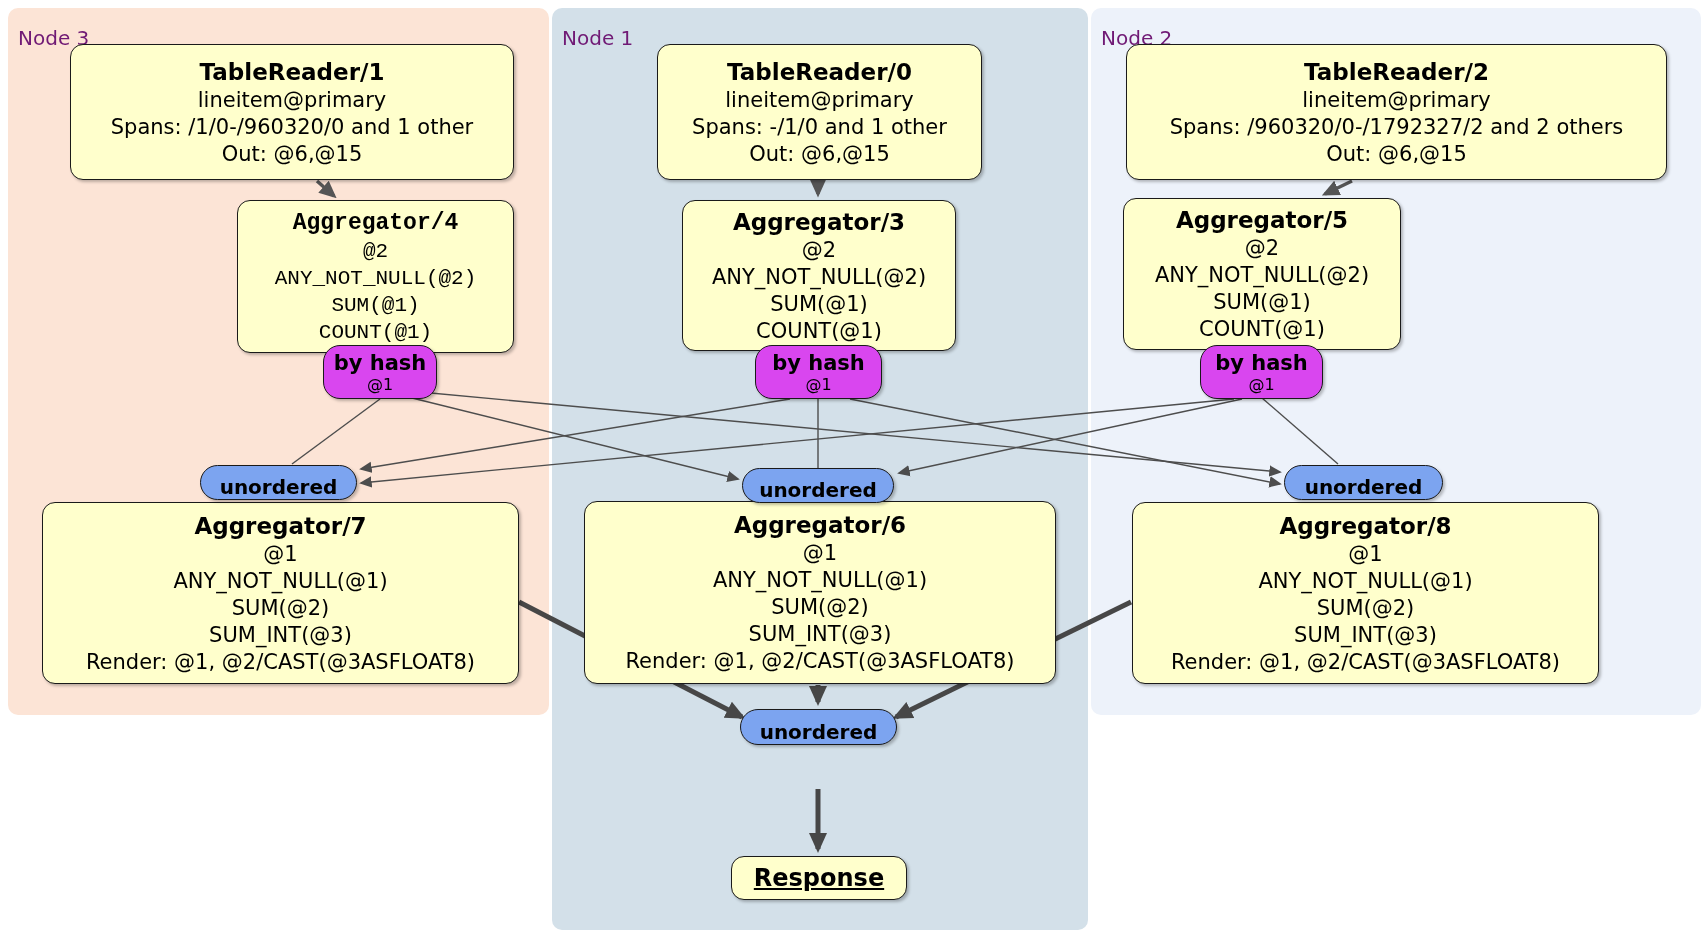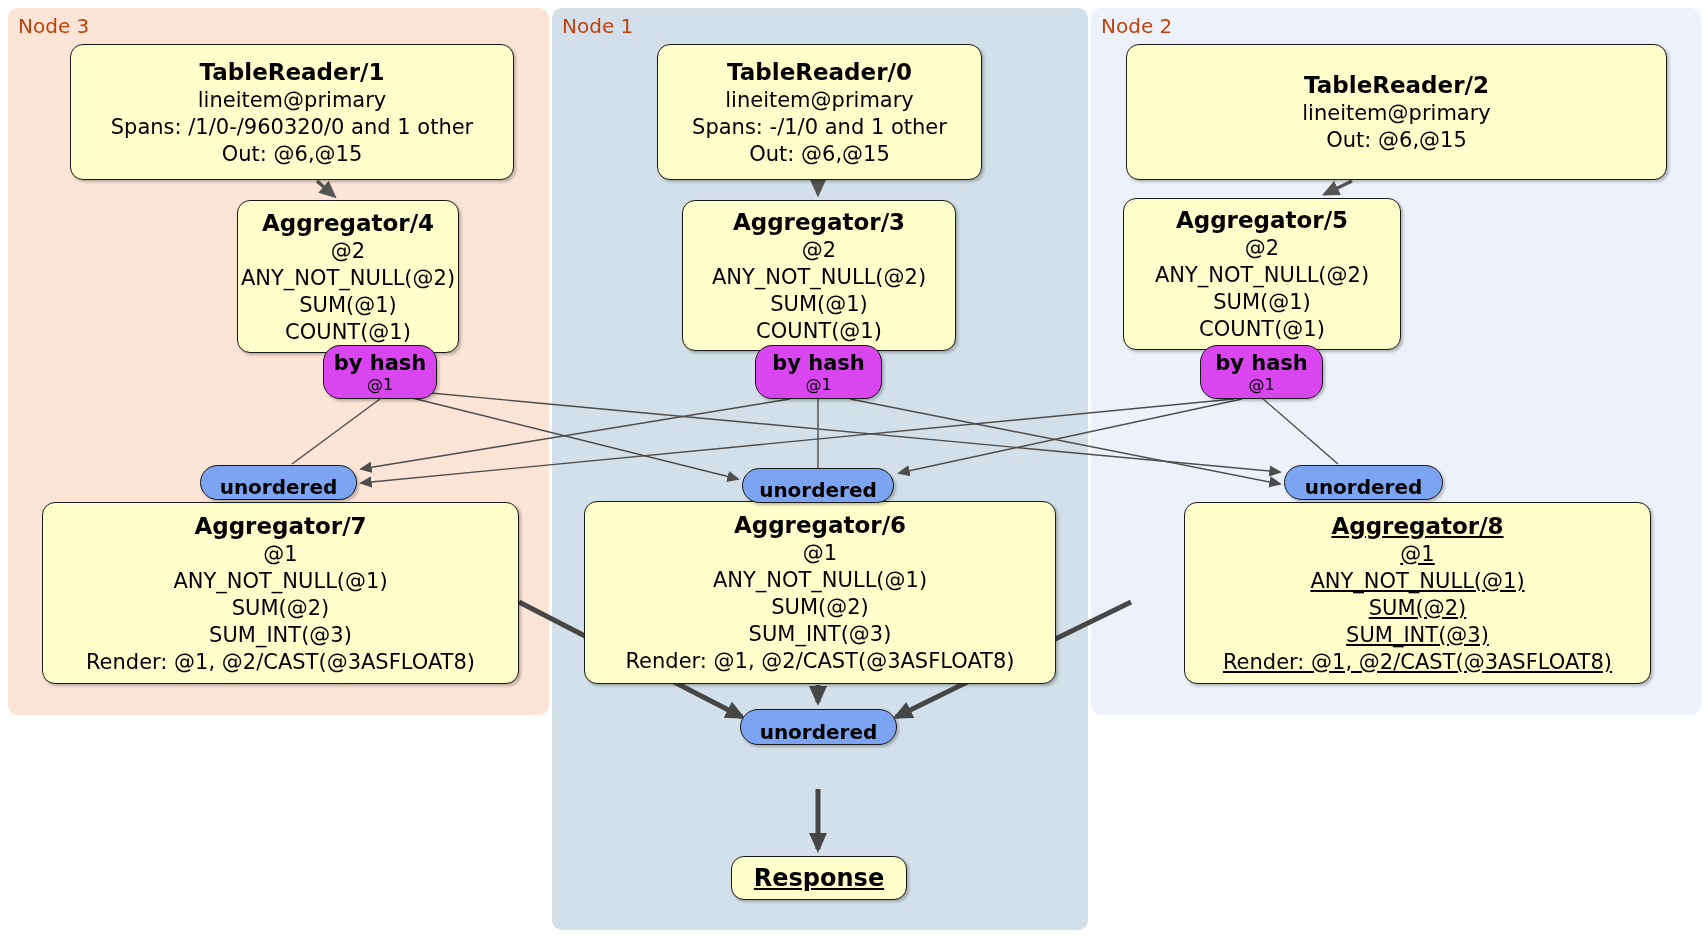--- a/index.html
+++ b/index.html
@@ -1,21 +1,21 @@
 <!DOCTYPE html>
 <html><head>
 <meta charset="utf-8">
 <style>
   html,body{margin:0;padding:0;background:#ffffff;}
   .canvas{
     position:relative;width:1708px;height:940px;overflow:hidden;
     font-family:"DejaVu Sans","Liberation Sans",sans-serif;color:#000;
   }
   .region{position:absolute;border-radius:10px;z-index:0;}
-  .region-label{position:absolute;top:6px;left:10px;font-size:20px;color:#c2410c;}
+  .region-label{position:absolute;top:18px;left:10px;font-size:20px;color:#701a75;}
   .edges{position:absolute;left:0;top:0;z-index:1;}
   .proc{
     position:absolute;background:#ffffcc;border:1.6px solid #1a1a1a;border-radius:13px;
     display:flex;flex-direction:column;justify-content:center;align-items:center;
     text-align:center;z-index:2;box-sizing:border-box;
     box-shadow:2px 2px 3px rgba(0,0,0,0.25);
   }
   .proc-title{font-weight:bold;font-size:23px;line-height:30px;}
   .proc-line{font-size:21px;line-height:27px;white-space:nowrap;}
   .router{
@@ -89,21 +89,21 @@
       <line x1="818" y1="789" x2="818" y2="849" marker-end="url(#arrow-thick)"></line>
     </g>
   </svg>
 
   <div class="proc" style="left:70px;top:44px;width:444px;height:136px;">
     <div class="proc-title">TableReader/1</div>
     <div class="proc-line">lineitem@primary</div>
     <div class="proc-line">Spans: /1/0-/960320/0 and 1 other</div>
     <div class="proc-line">Out: @6,@15</div>
   </div>
-  <div class="proc" style="left:237px;top:200px;width:222px;height:153px;">
+  <div class="proc" style="left:237px;top:200px;width:277px;height:153px;font-family:Liberation Mono, monospace;">
     <div class="proc-title">Aggregator/4</div>
     <div class="proc-line">@2</div>
     <div class="proc-line">ANY_NOT_NULL(@2)</div>
     <div class="proc-line">SUM(@1)</div>
     <div class="proc-line">COUNT(@1)</div>
   </div>
   <div class="router" style="left:323px;top:345px;width:114px;height:54px;">
     <div class="router-label">by hash</div>
     <div class="router-detail">@1</div>
   </div>
@@ -150,37 +150,38 @@
   <div class="sync" style="left:740px;top:709px;width:157px;height:36px;z-index:4;">
     <span>unordered</span>
   </div>
   <div class="proc" style="left:731px;top:856px;width:176px;height:44px;text-decoration:underline;">
     <div class="proc-title big-title">Response</div>
   </div>
 
   <div class="proc" style="left:1126px;top:44px;width:541px;height:136px;">
     <div class="proc-title">TableReader/2</div>
     <div class="proc-line">lineitem@primary</div>
+    <div class="proc-line">Spans: /960320/0-/1792327/2 and 2 others</div>
     <div class="proc-line">Out: @6,@15</div>
   </div>
   <div class="proc" style="left:1123px;top:198px;width:278px;height:152px;">
     <div class="proc-title">Aggregator/5</div>
     <div class="proc-line">@2</div>
     <div class="proc-line">ANY_NOT_NULL(@2)</div>
     <div class="proc-line">SUM(@1)</div>
     <div class="proc-line">COUNT(@1)</div>
   </div>
   <div class="router" style="left:1200px;top:345px;width:123px;height:54px;">
     <div class="router-label">by hash</div>
     <div class="router-detail">@1</div>
   </div>
   <div class="sync" style="left:1284px;top:465px;width:159px;height:35px;">
     <span>unordered</span>
   </div>
-  <div class="proc" style="left:1184px;top:502px;width:467px;height:182px;text-decoration:underline;">
+  <div class="proc" style="left:1132px;top:502px;width:467px;height:182px;">
     <div class="proc-title">Aggregator/8</div>
     <div class="proc-line">@1</div>
     <div class="proc-line">ANY_NOT_NULL(@1)</div>
     <div class="proc-line">SUM(@2)</div>
     <div class="proc-line">SUM_INT(@3)</div>
     <div class="proc-line">Render: @1, @2/CAST(@3ASFLOAT8)</div>
   </div>
 
 </div>
 

